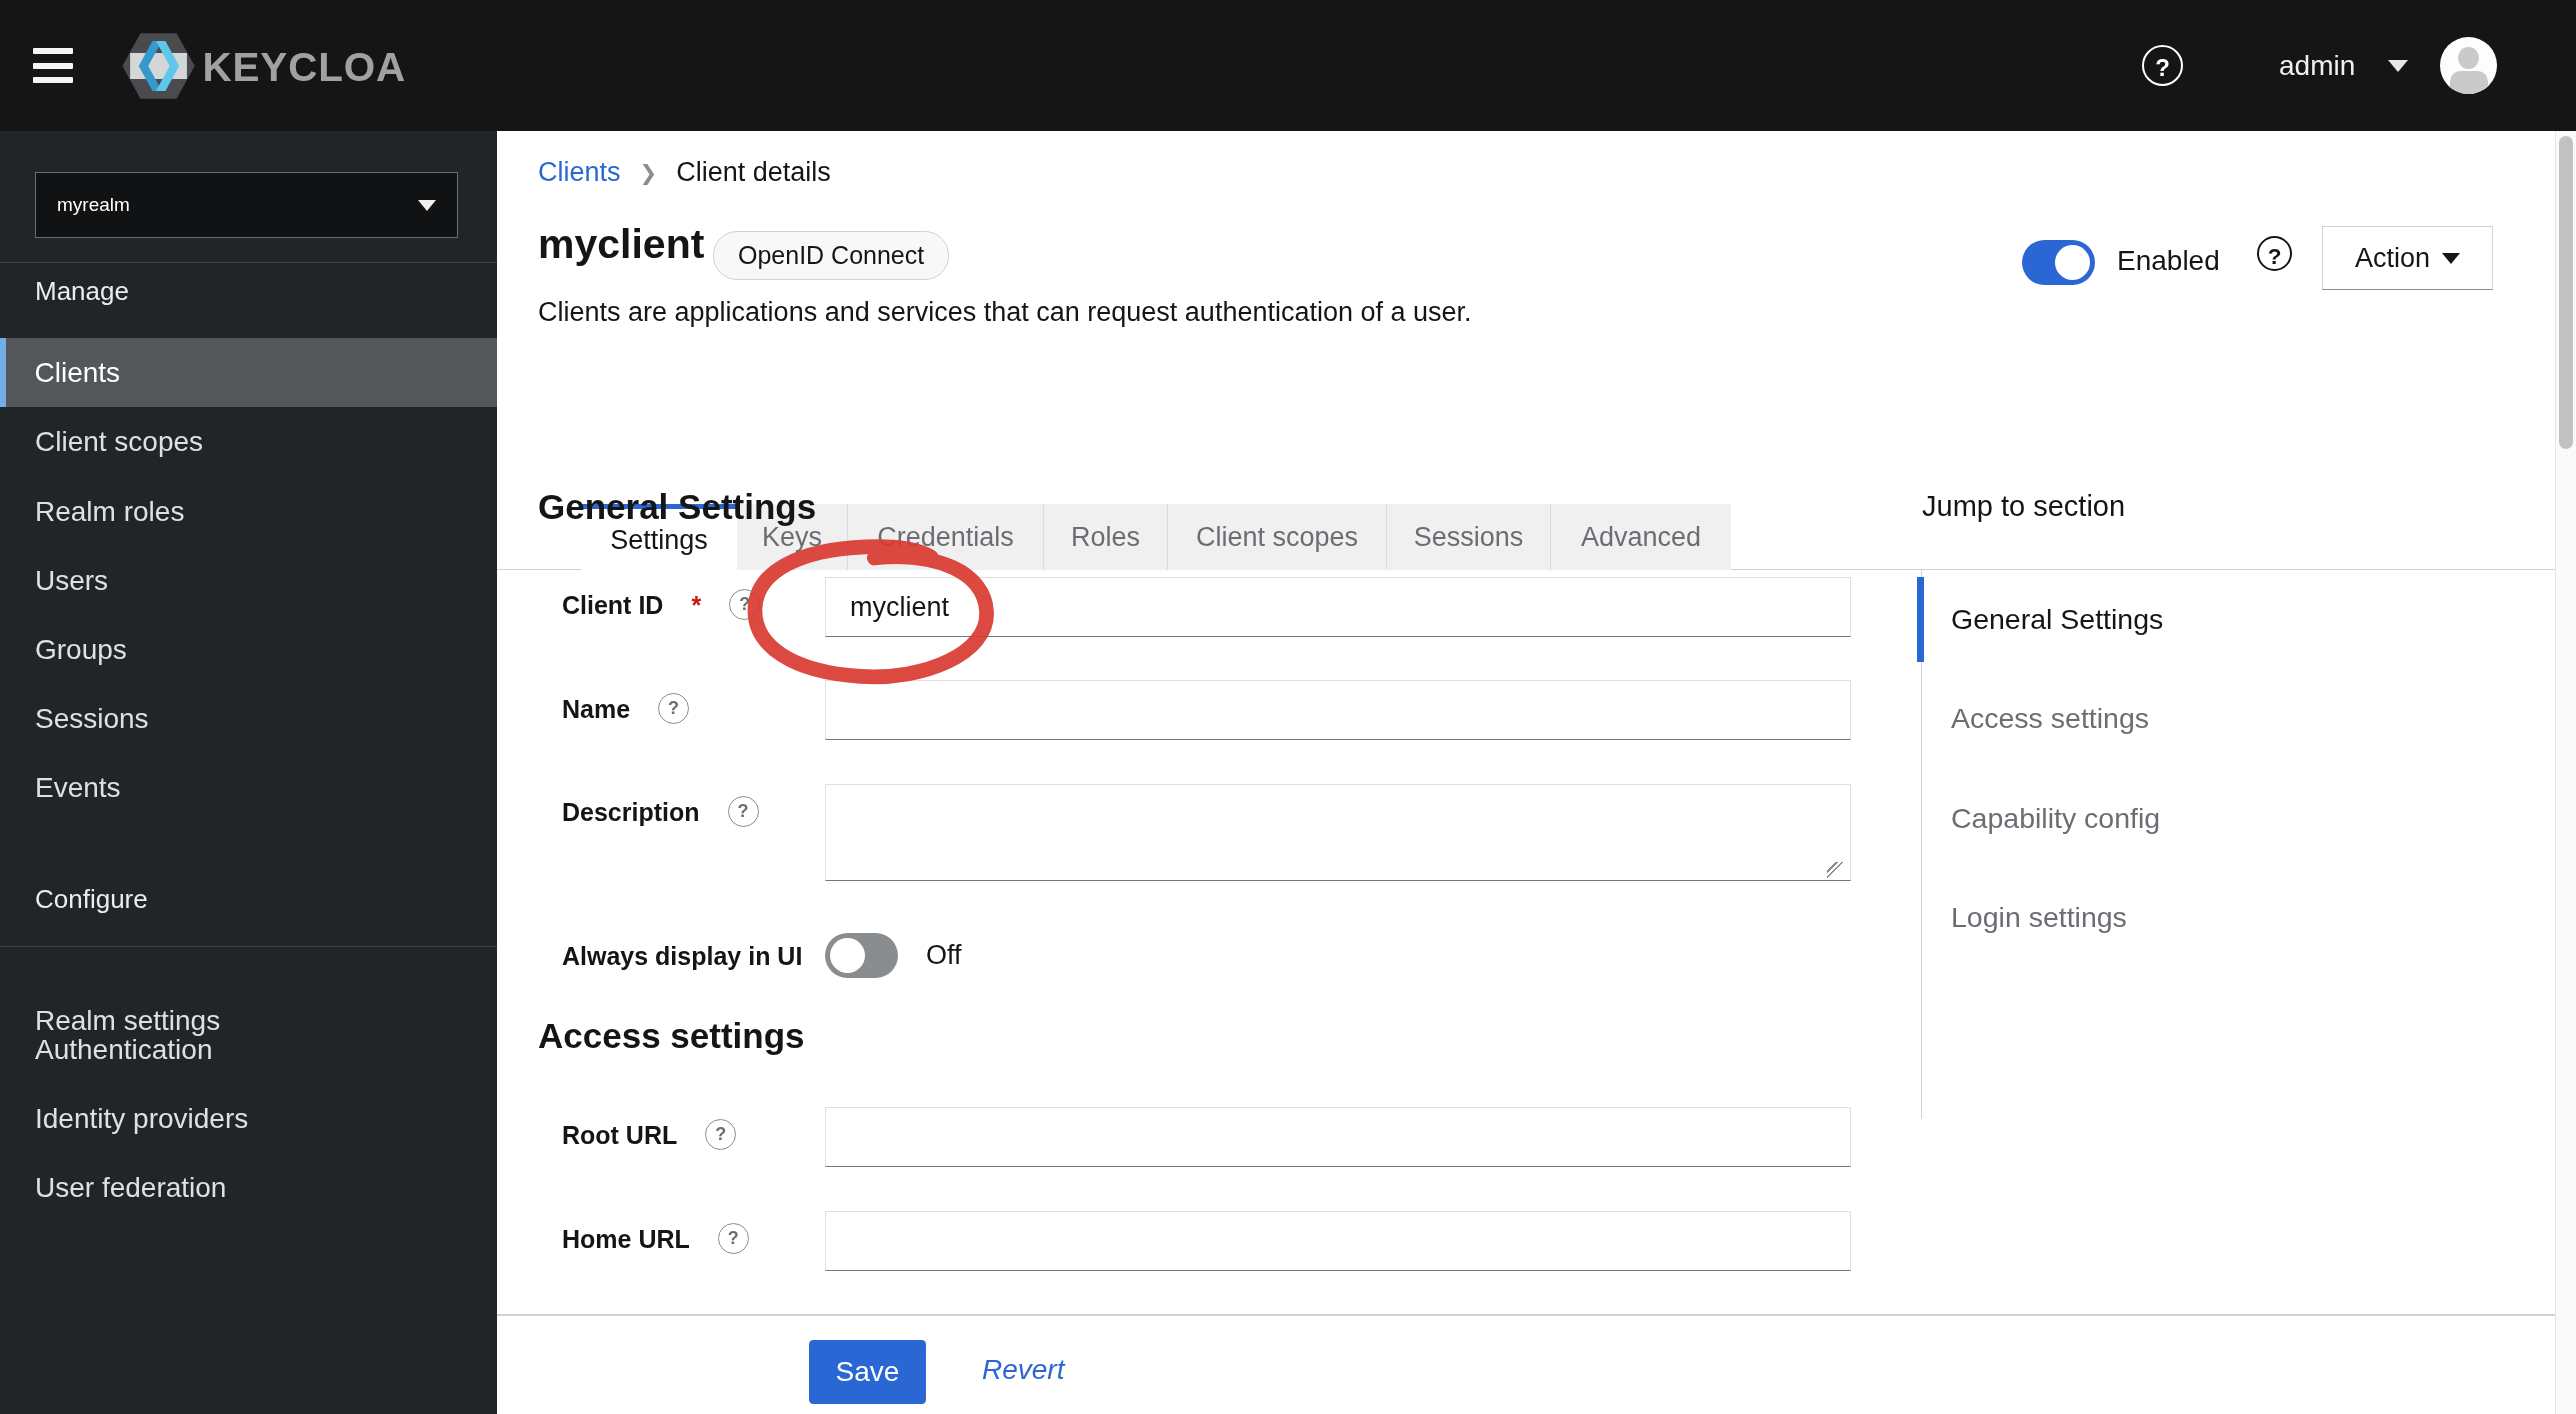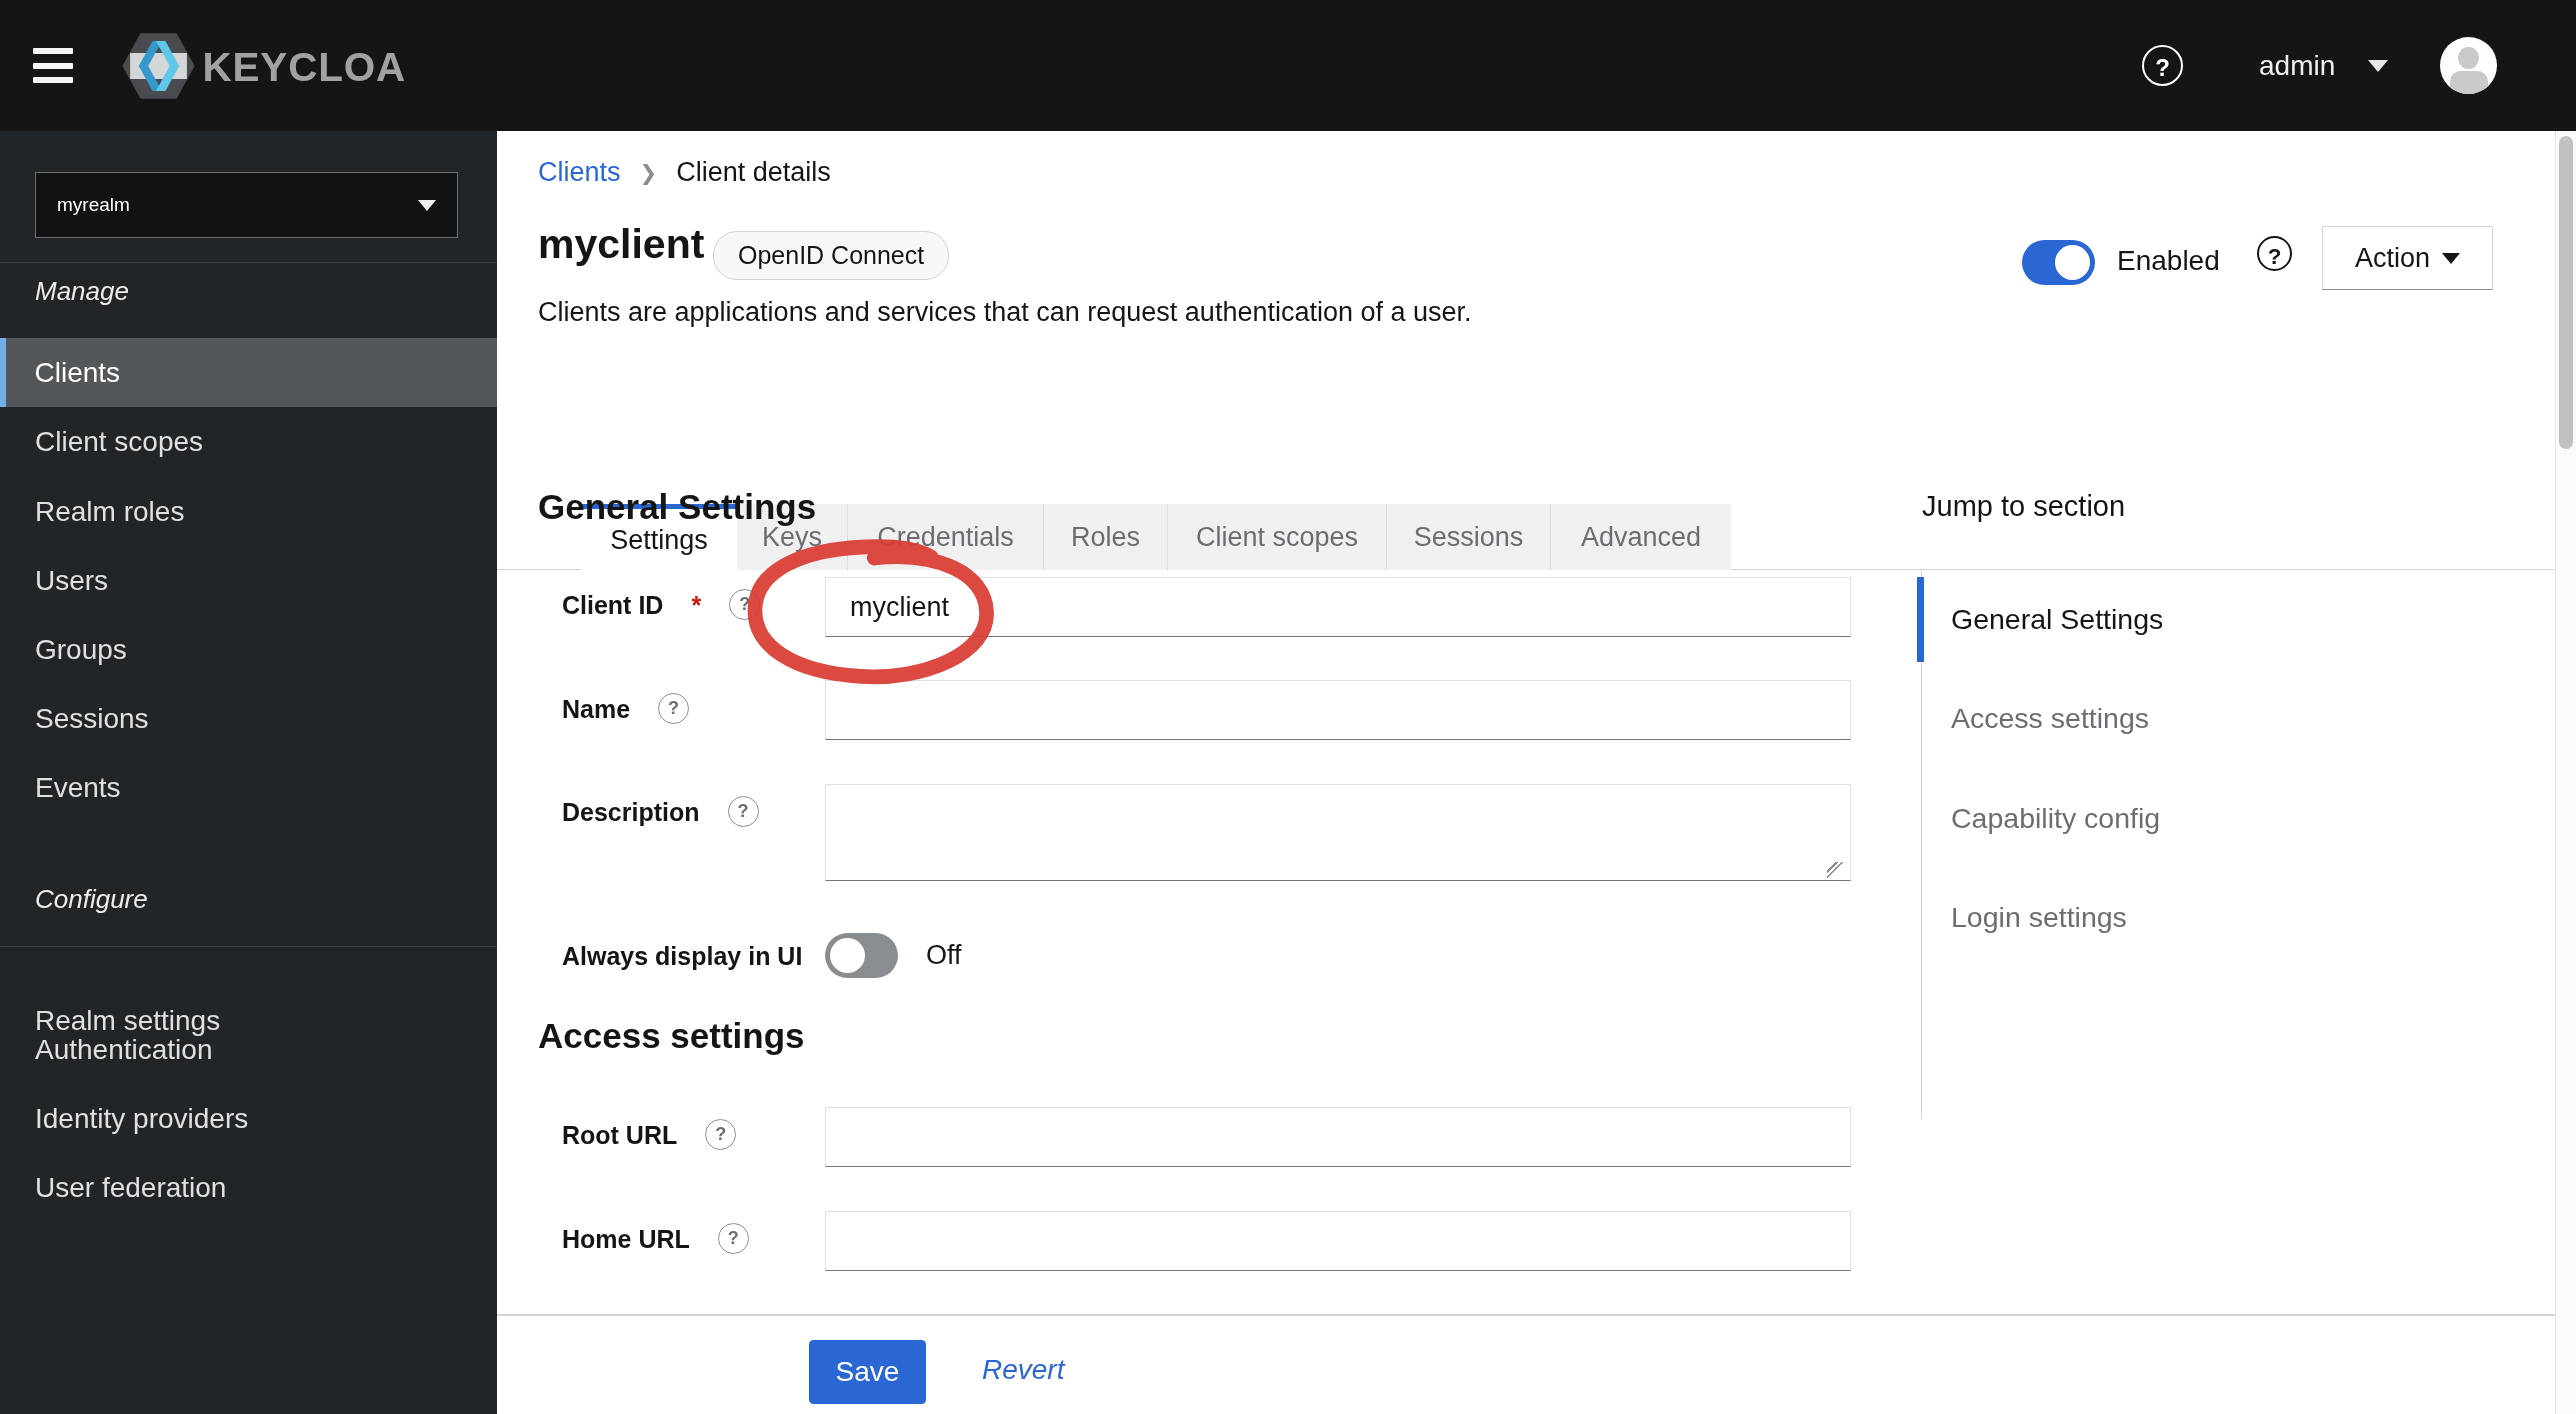--- a/index.html
+++ b/index.html
@@ -10,36 +10,36 @@
   
   #masthead{left:0;top:0;width:2576px;height:131px;background:#151515;}
   .hamburger{left:33px;top:48px;width:40px;height:35px;display:flex;flex-direction:column;
              justify-content:space-between;cursor:pointer;background:none;border:none;padding:0;}
   .hamburger span{display:block;width:40px;height:6px;background:#f5f5f5;border-radius:0.9px;}
   .brand{left:121px;top:28.5px;height:74px;display:flex;align-items:center;}
   .help-circle{left:2142px;top:45px;width:41px;height:41px;border:2.6px solid #fff;border-radius:50%;
                color:#fff;font-size:24px;font-weight:bold;text-align:center;line-height:40px;background:none;}
   .help-circle::after{content:"?";}
   .user-menu{left:2253px;top:45px;height:41px;display:flex;align-items:center;gap:33px;background:none;border:none;}
-  .user-name{color:#f0f0f0;font-size:28px;}
+  .user-name{color:#f0f0f0;font-size:28px;margin-left:20px;}
   .caret-down-light{width:0;height:0;border-left:10.4px solid transparent;border-right:10.4px solid transparent;
                     border-top:12px solid #e8e8e8;}
   .avatar{left:2440px;top:37px;width:57px;height:57px;border-radius:50%;background:#fdfdfd;overflow:hidden;}
   .avatar .head{position:absolute;left:18px;top:9.5px;width:21px;height:22.5px;border-radius:50%;background:#c9cacb;}
   .avatar .body{position:absolute;left:9.5px;top:34px;width:38px;height:26px;border-radius:10.4px;background:#c9cacb;}
 
   
   #sidebar{left:0;top:131px;width:497px;height:1284px;background:#222528;}
   .realm-select{left:35px;top:41px;width:423px;height:66px;background:#101214;border:0.9px solid #6a6e73;
                 display:flex;align-items:center;justify-content:space-between;padding:0 21px;box-sizing:border-box;cursor:pointer;}
   .realm-select .txt{color:#fff;font-size:19px;}
   .caret-down-w{width:0;height:0;border-left:9.5px solid transparent;border-right:9.5px solid transparent;
                 border-top:11.2px solid #f0f0f0;}
   .side-div{left:0;width:497px;height:0.9px;background:#3c3f42;}
-  .nav-section-label{left:35px;color:#ececec;font-size:26px;font-style:italic;}
+  .nav-section-label{left:35px;color:#ececec;font-size:26px;}
   .nav-item{left:0;width:497px;height:69px;display:flex;align-items:center;padding-left:35px;
             box-sizing:border-box;color:#dfe0e1;font-size:28px;cursor:pointer;}
   .nav-item.active{background:#54575a;color:#fff;border-left:6px solid #73aee6;padding-left:28.5px;}
 
   
   #content{left:497px;top:131px;width:2059px;height:1284px;background:#fff;}
   .breadcrumb{left:41px;top:26px;display:flex;align-items:center;gap:19px;font-size:27px;}
   .crumb-link{color:#2b67d4;text-decoration:none;cursor:pointer;}
   .crumb-sep{color:#8a8d90;font-size:21px;}
   .page-title{left:41px;top:90px;font-size:41px;font-weight:bold;}

